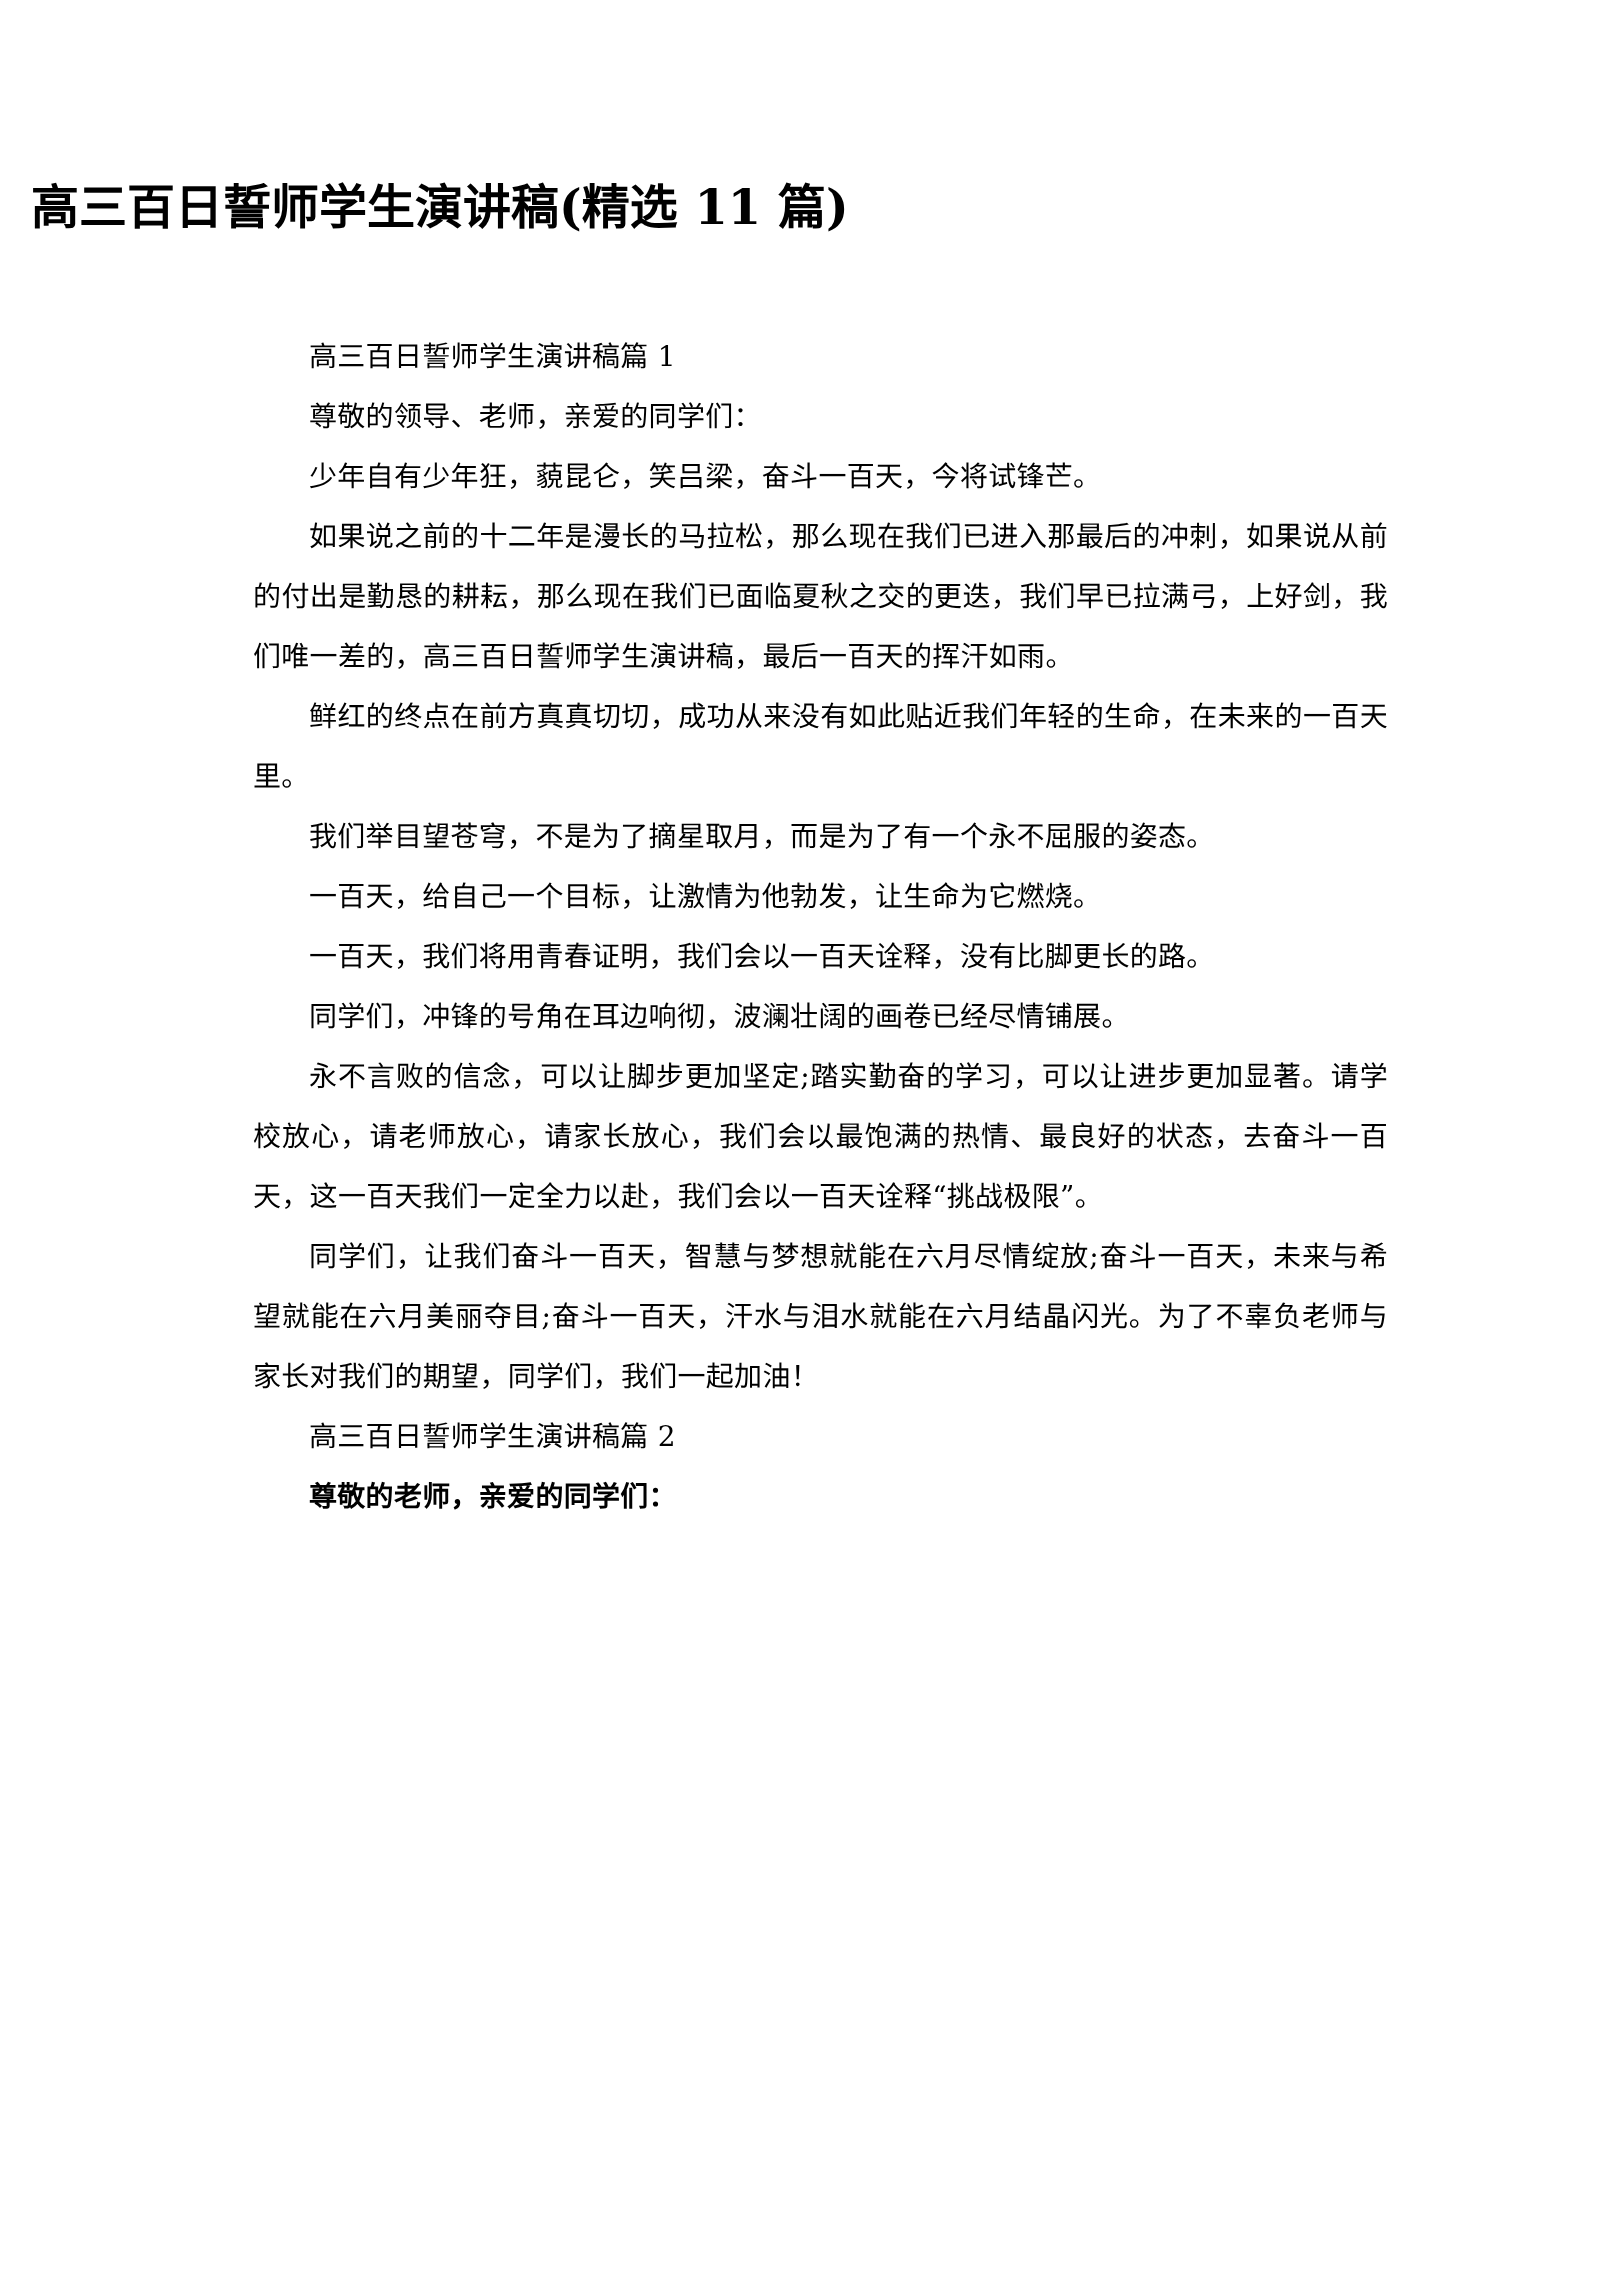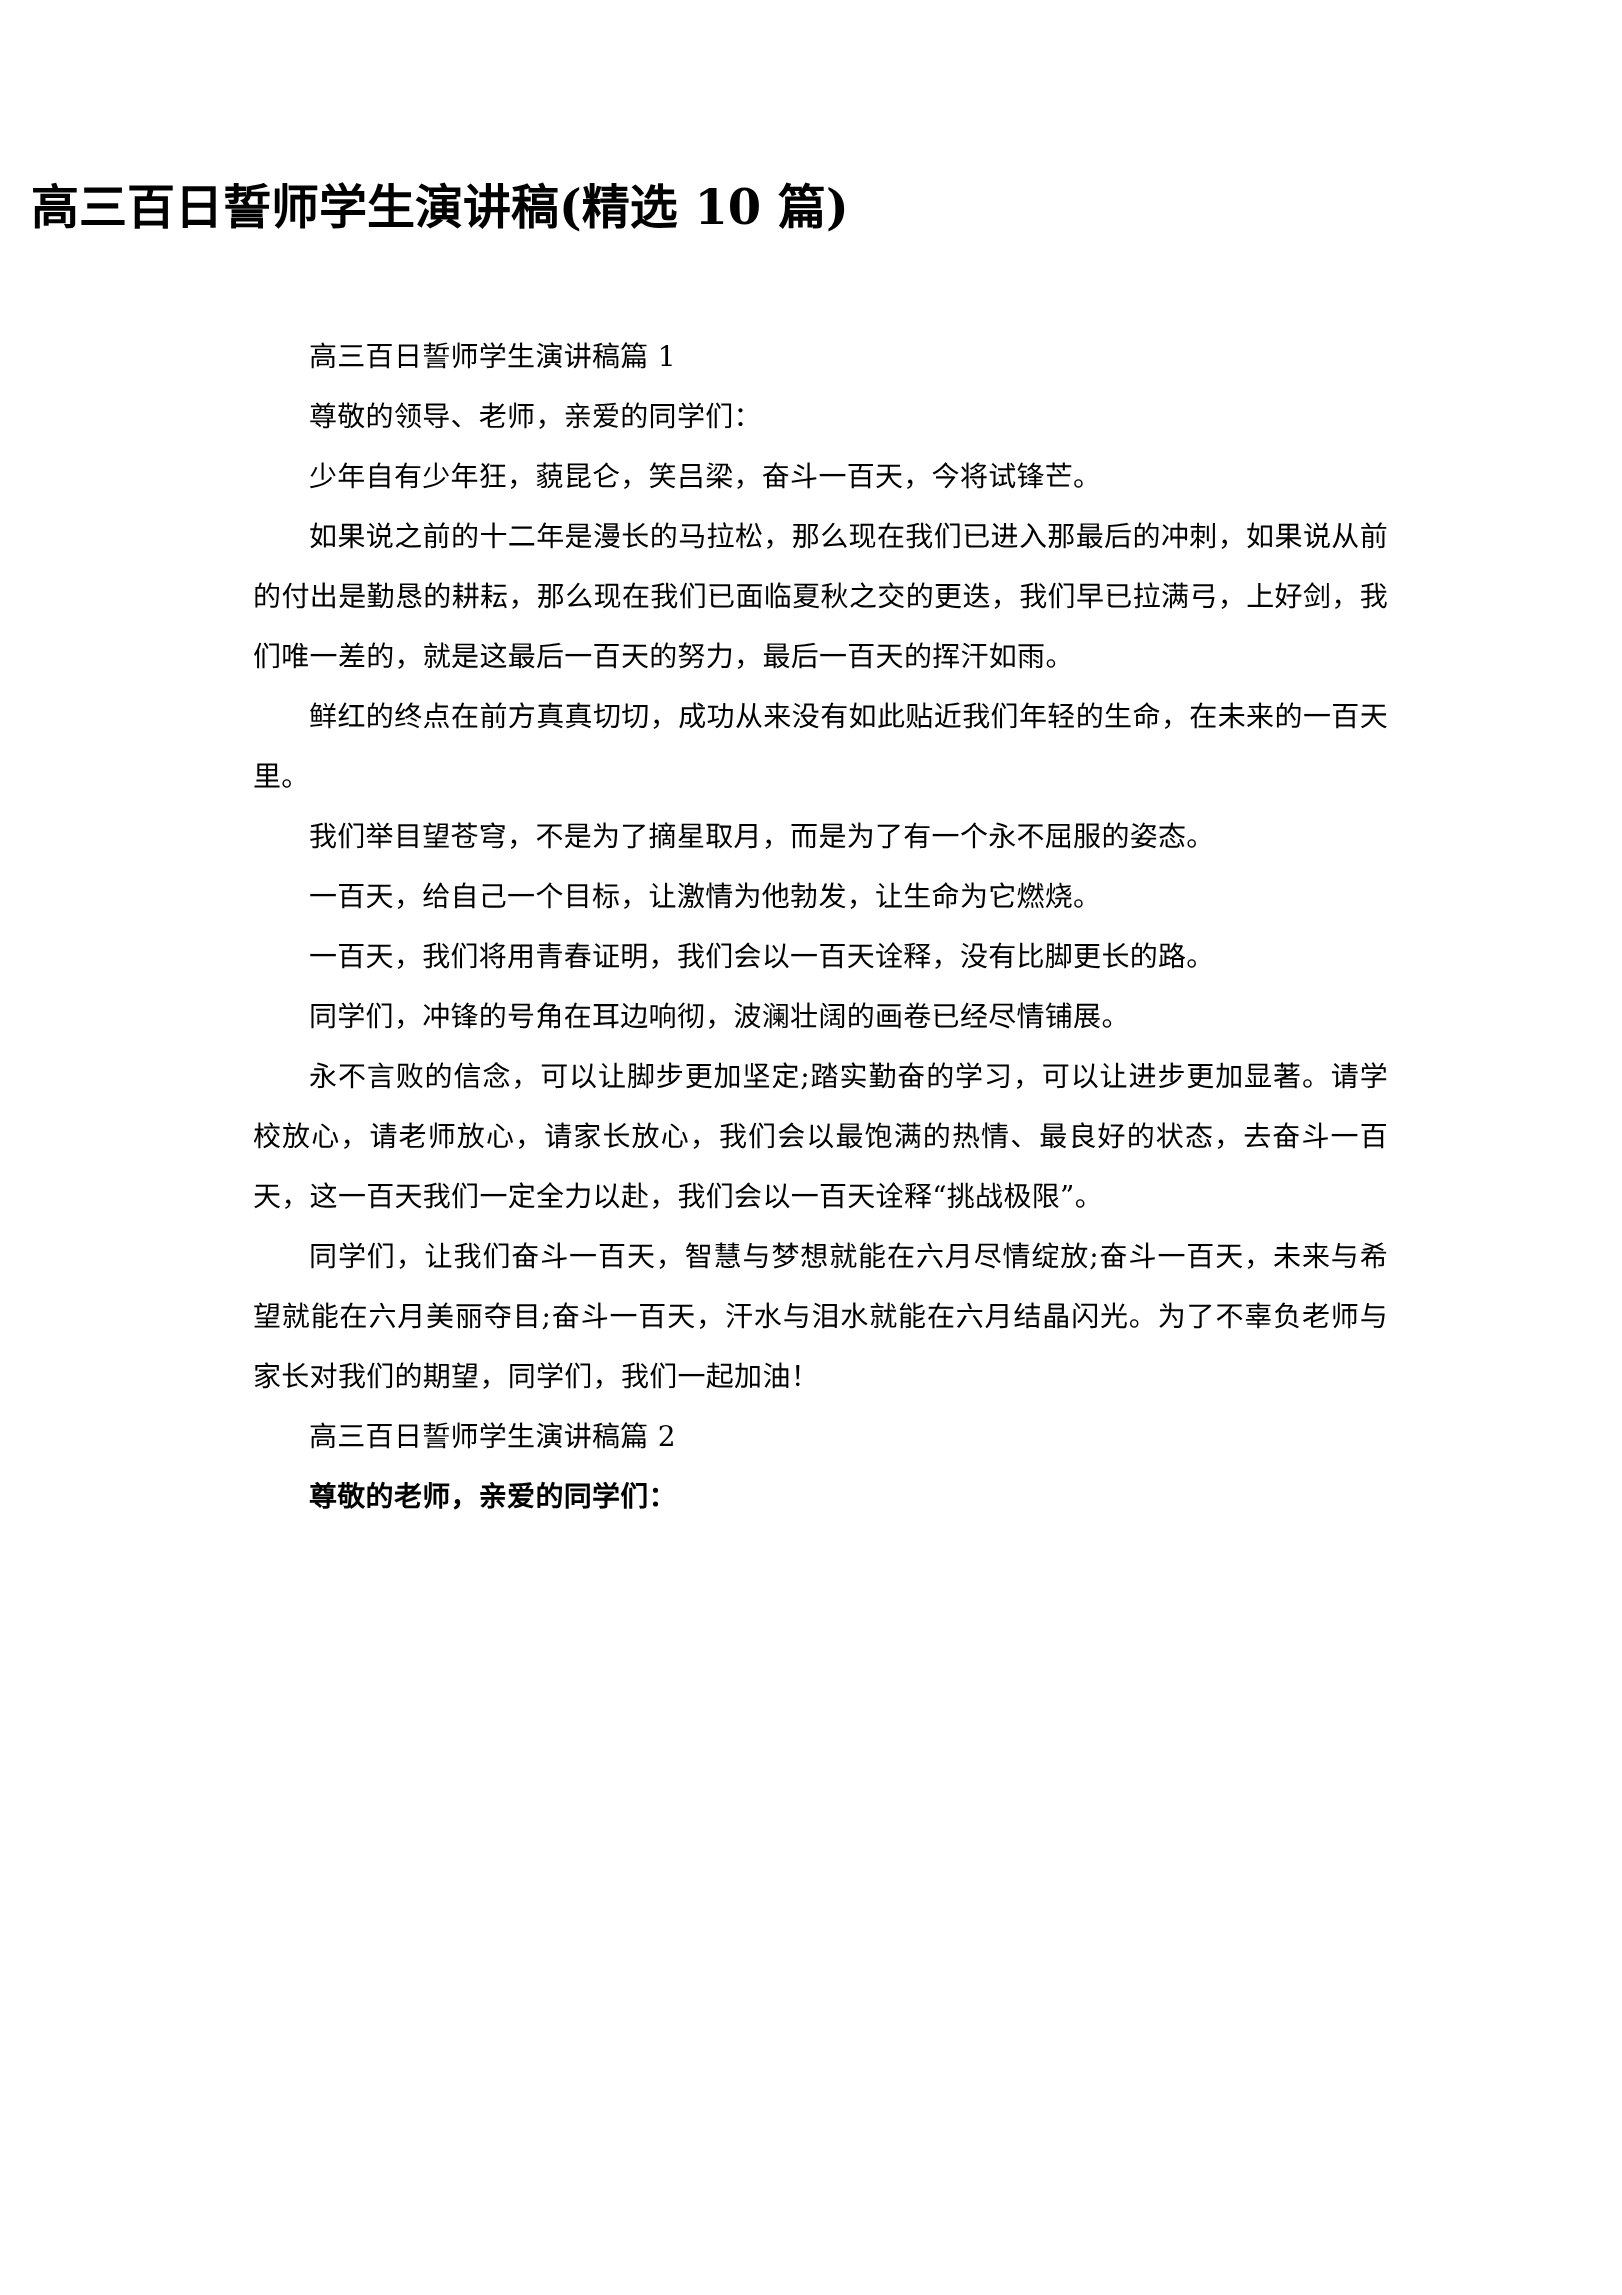--- a/index.html
+++ b/index.html
@@ -68,33 +68,33 @@
   p.para:last-child {
     margin-bottom: 0;
     font-weight: bold;
   }
 </style>
 </head>
 <body>
 
 <div class="page">
 
-  <h1 class="doc-title">高三百日誓师学生演讲稿(精选 10 篇)</h1>
+  <h1 class="doc-title">高三百日誓师学生演讲稿(精选 11 篇)</h1>
 
   <div class="doc-body">
     <div class="para-block">
 
       <p class="para">高三百日誓师学生演讲稿篇 1</p>
 
       <p class="para">尊敬的领导、老师，亲爱的同学们：</p>
 
 
       <p class="para">少年自有少年狂，藐昆仑，笑吕梁，奋斗一百天，今将试锋芒。</p>
 
-      <p class="para">如果说之前的十二年是漫长的马拉松，那么现在我们已进入那最后的冲刺，如果说从前的付出是勤恳的耕耘，那么现在我们已面临夏秋之交的更迭，我们早已拉满弓，上好剑，我们唯一差的，就是这最后一百天的努力，最后一百天的挥汗如雨。</p>
+      <p class="para">如果说之前的十二年是漫长的马拉松，那么现在我们已进入那最后的冲刺，如果说从前的付出是勤恳的耕耘，那么现在我们已面临夏秋之交的更迭，我们早已拉满弓，上好剑，我们唯一差的，高三百日誓师学生演讲稿，最后一百天的挥汗如雨。</p>
 
       <p class="para">鲜红的终点在前方真真切切，成功从来没有如此贴近我们年轻的生命，在未来的一百天里。</p>
 
       <p class="para">我们举目望苍穹，不是为了摘星取月，而是为了有一个永不屈服的姿态。</p>
 
       <p class="para">一百天，给自己一个目标，让激情为他勃发，让生命为它燃烧。</p>
 
       <p class="para">一百天，我们将用青春证明，我们会以一百天诠释，没有比脚更长的路。</p>
 
       <p class="para">同学们，冲锋的号角在耳边响彻，波澜壮阔的画卷已经尽情铺展。</p>

